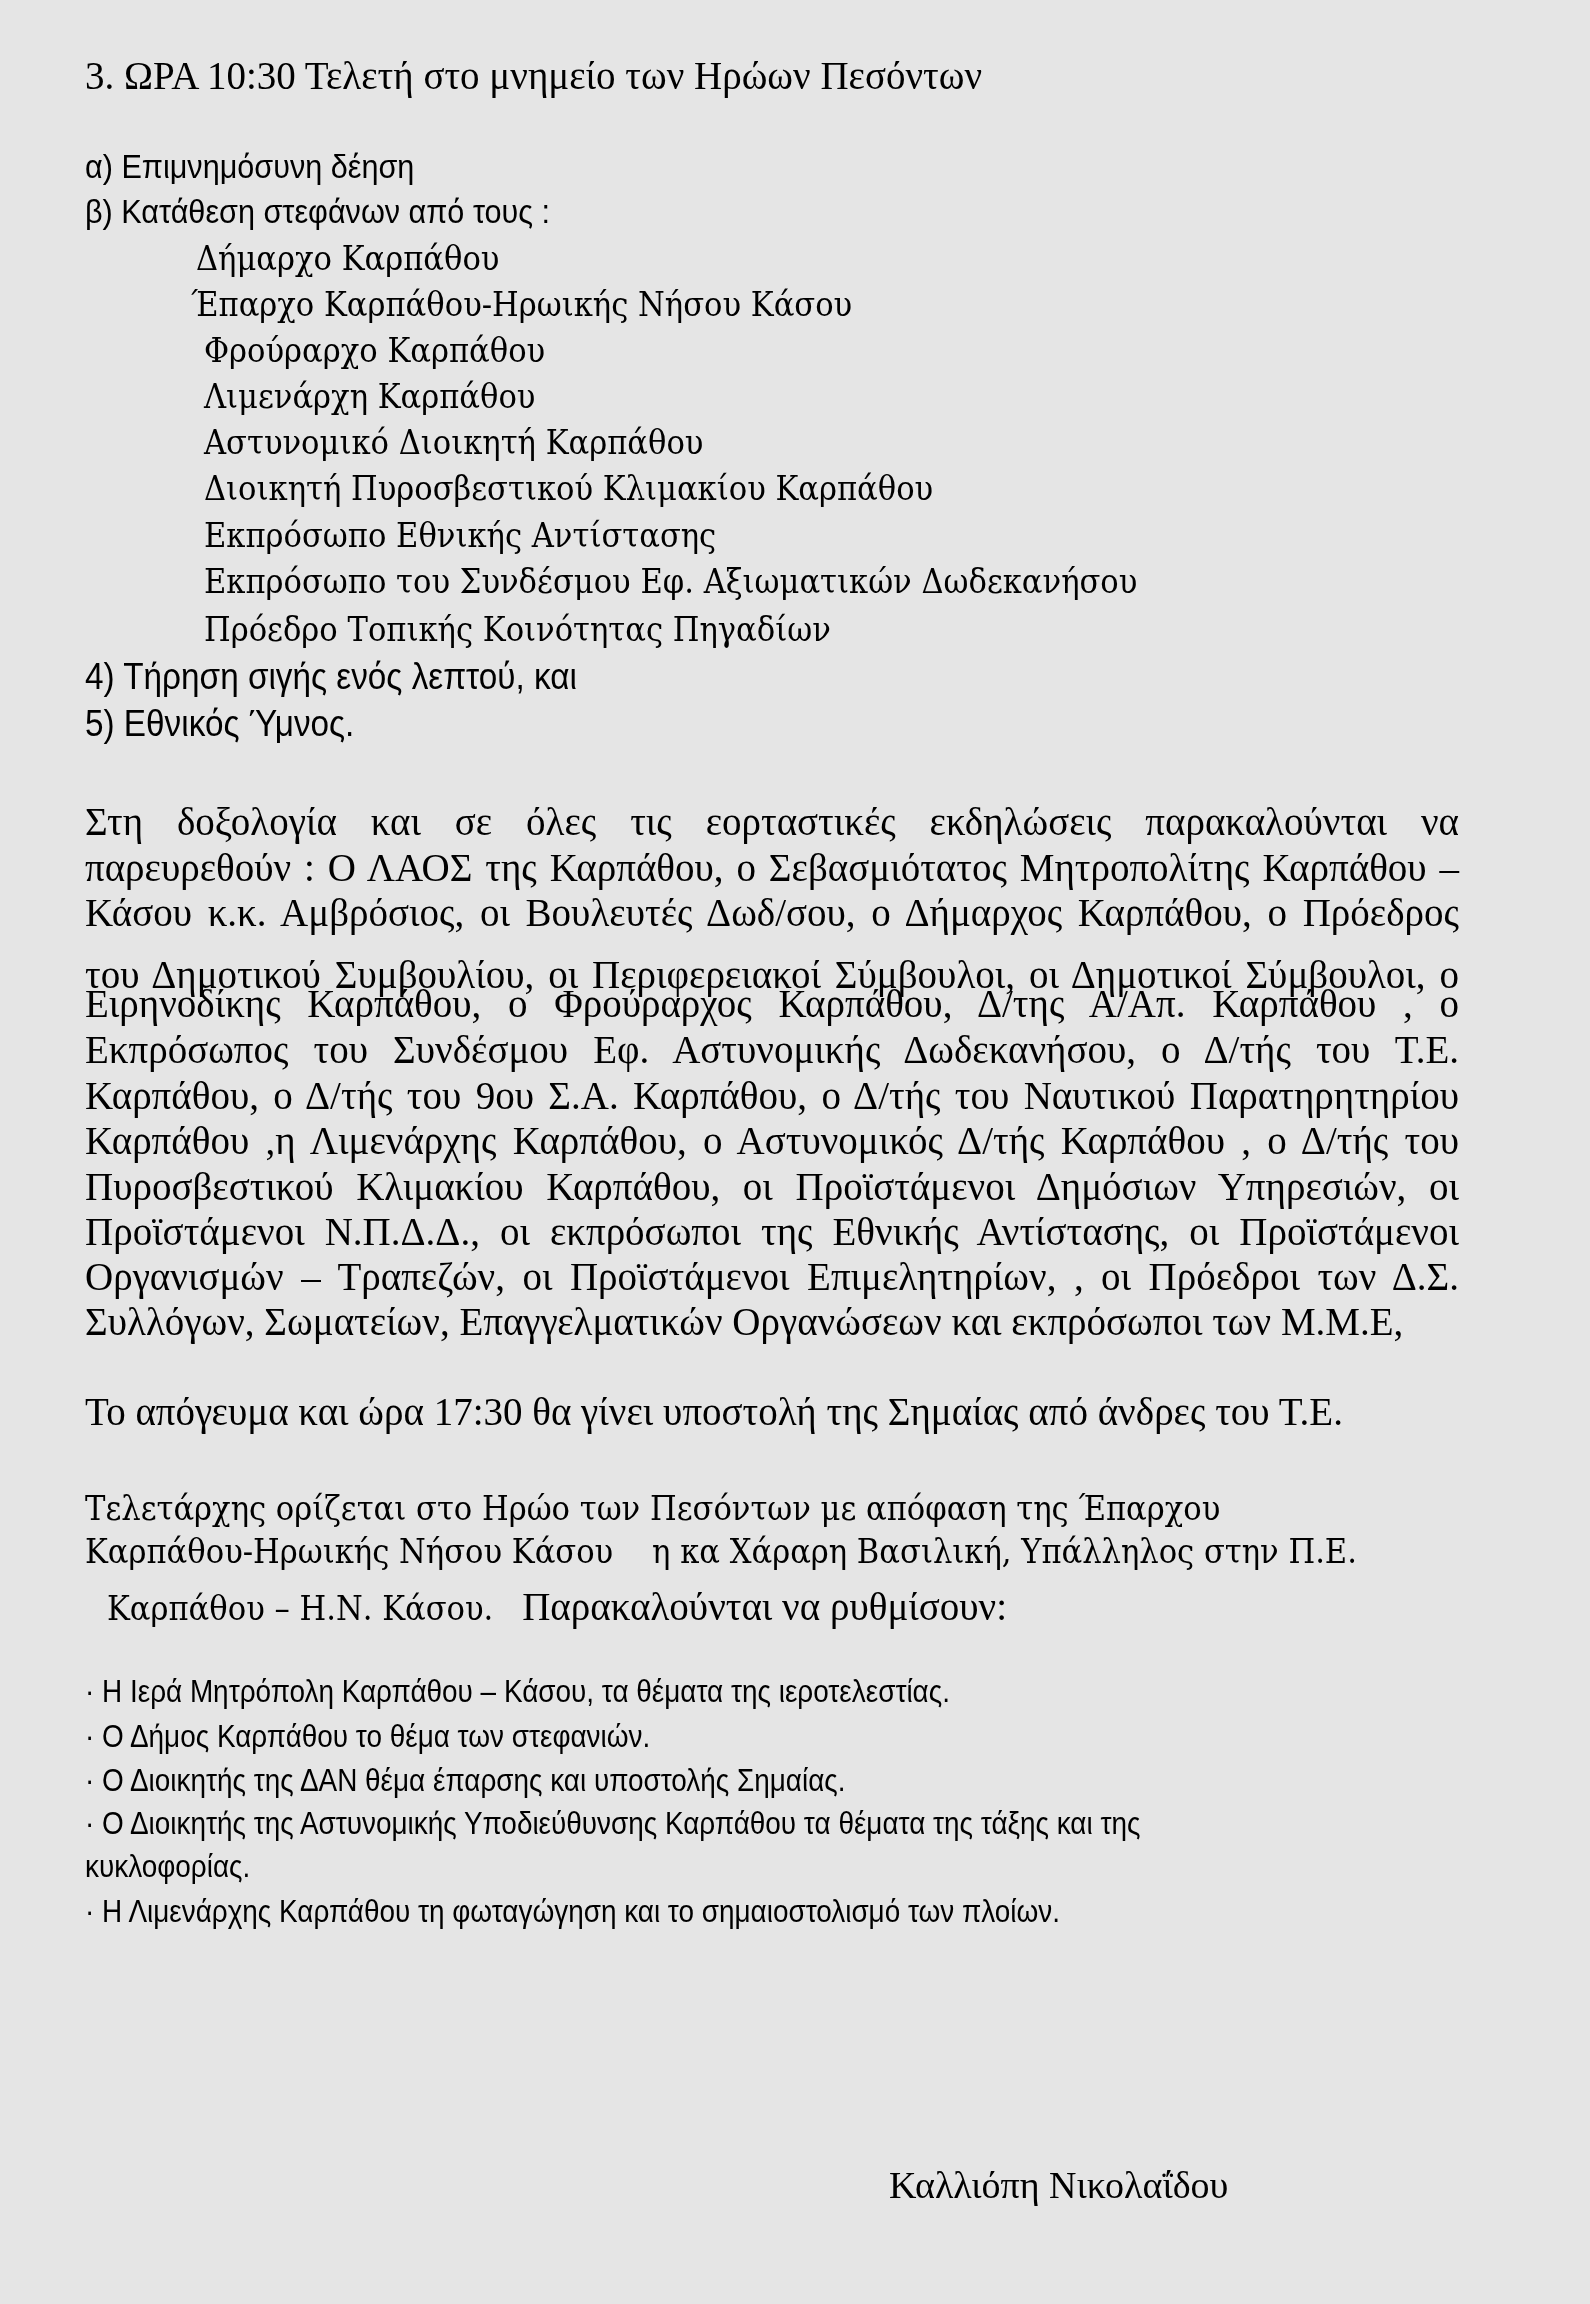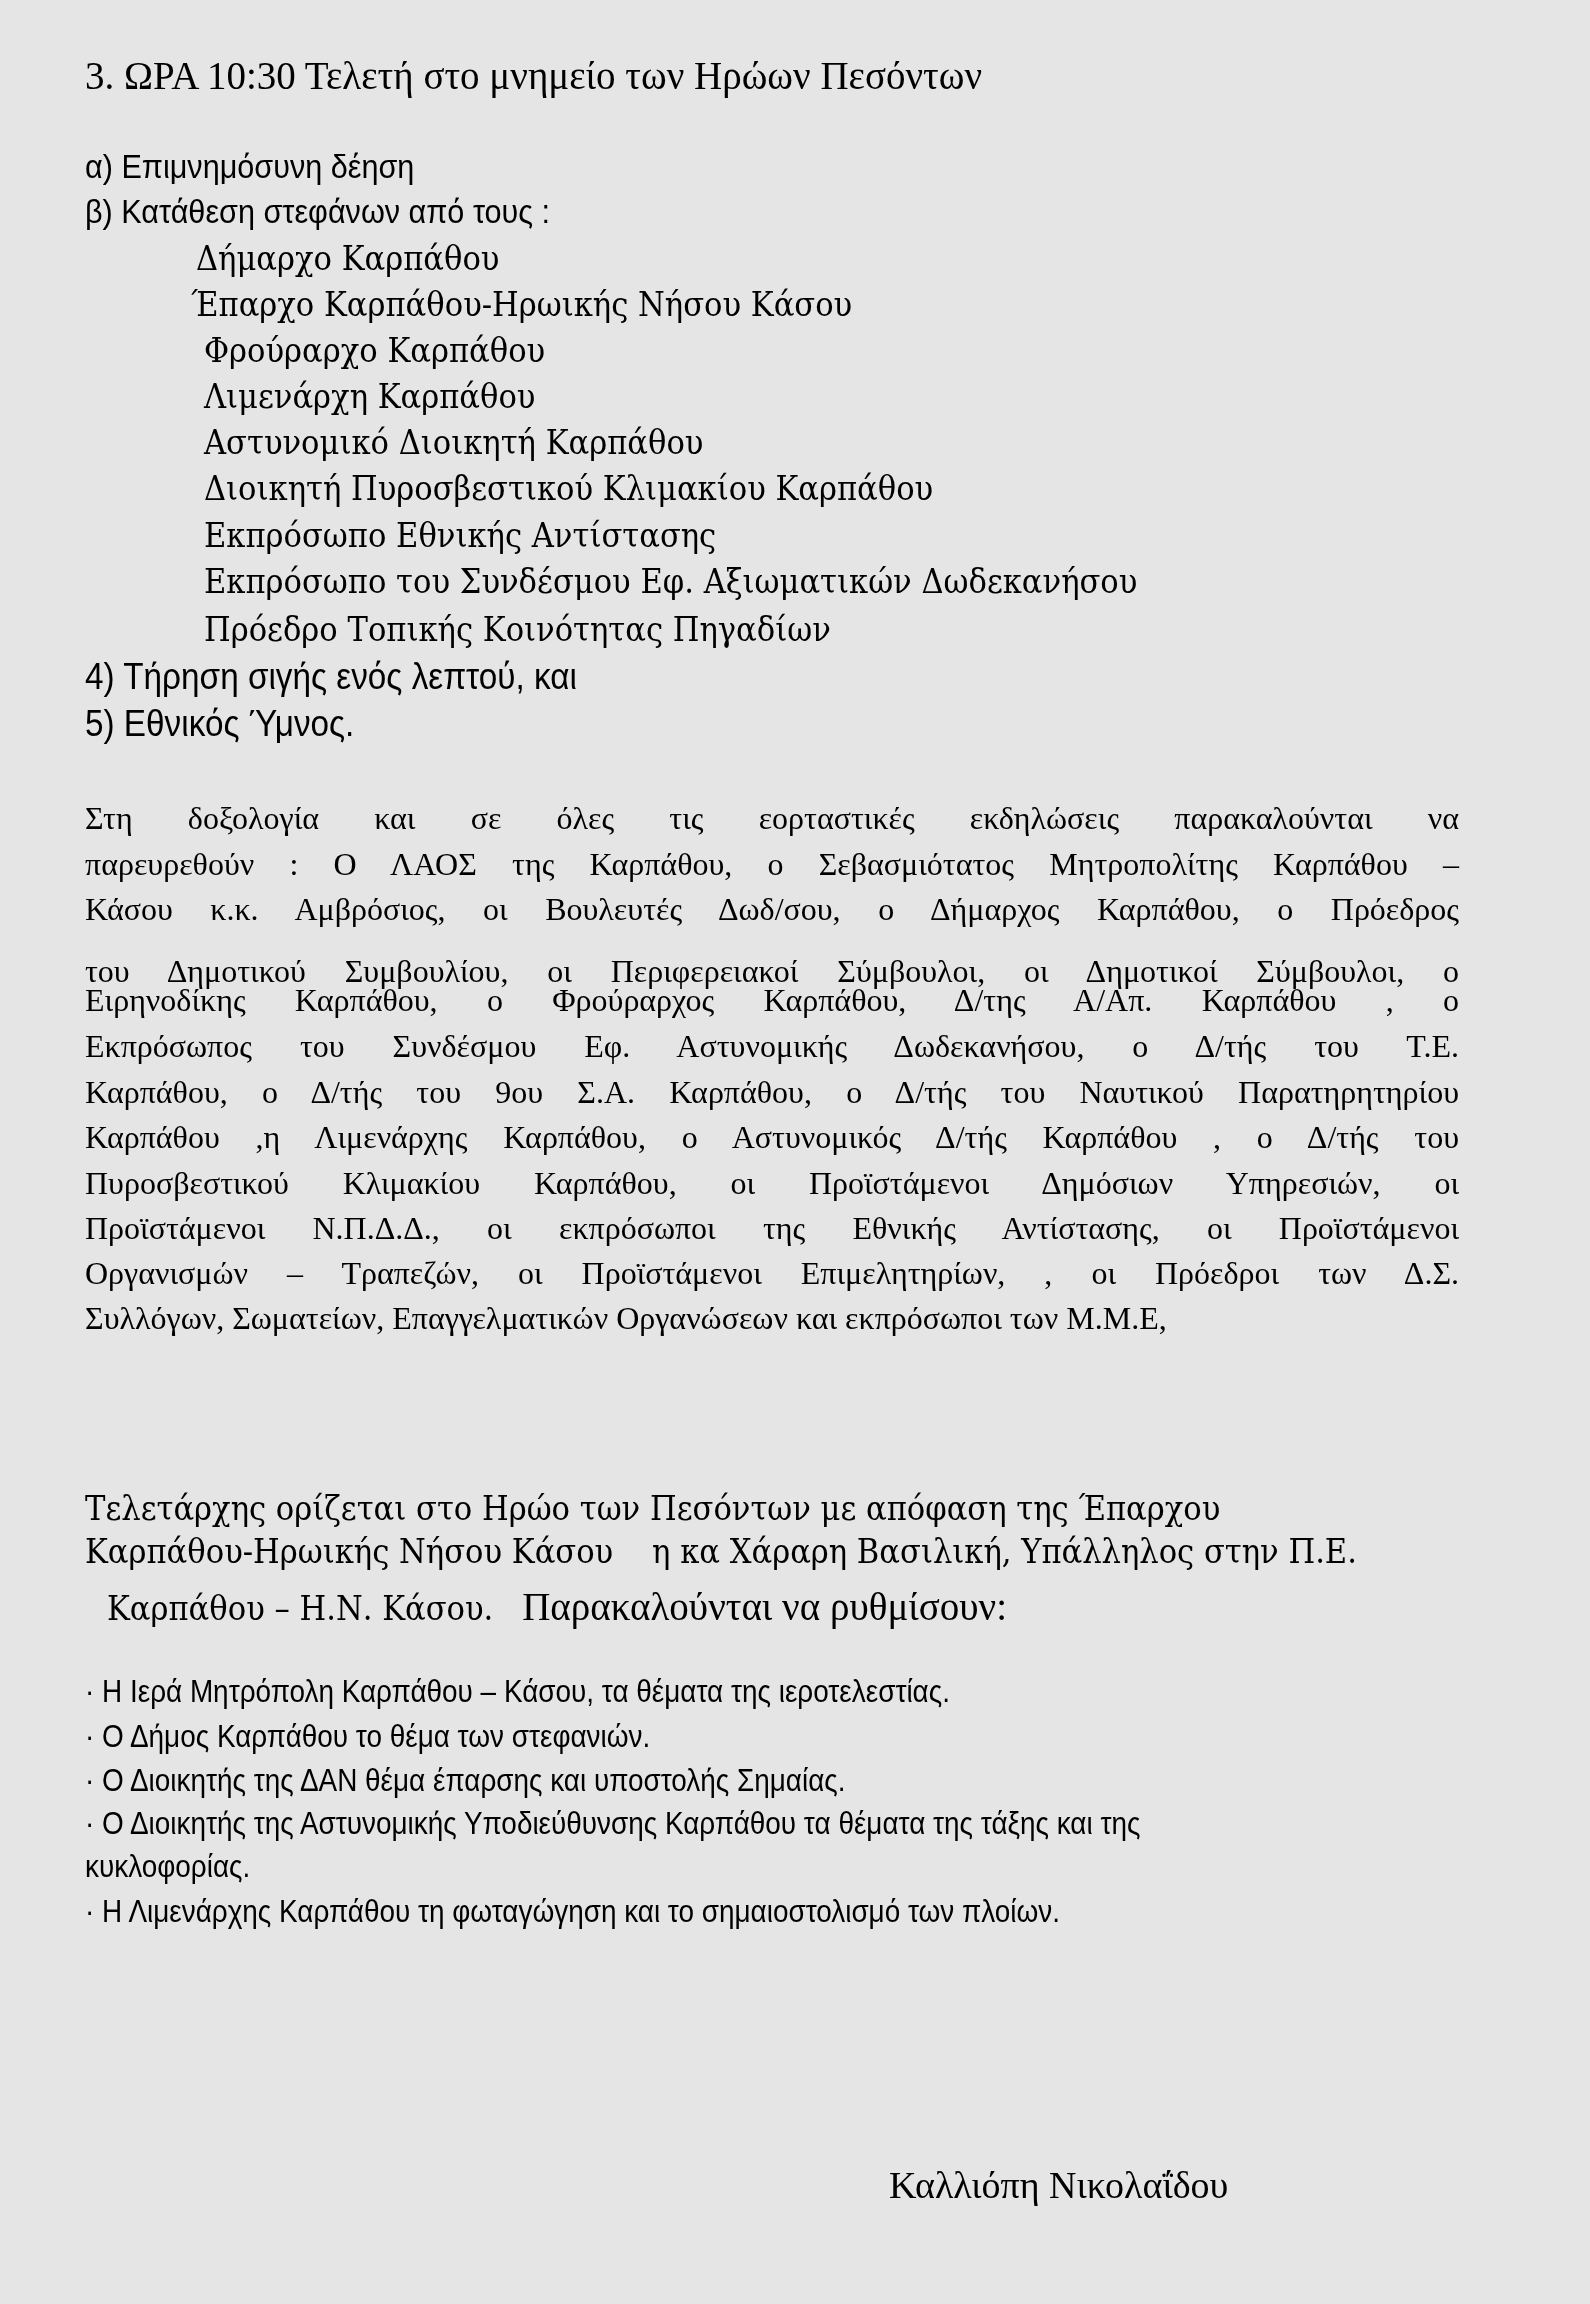--- a/index.html
+++ b/index.html
@@ -7,21 +7,21 @@
     .page { position: absolute; left: 0; top: 0; width: 1590px; height: 2304px; background: #e5e5e5; }
     .ln { position: absolute; white-space: nowrap; line-height: 1; }
     
     .tms { font-family: "Liberation Serif", serif; font-size: 39px; }
     
     .cmb { font-family: "DejaVu Serif", serif; font-size: 34px; transform-origin: 0 0; transform: scaleX(0.9); }
     
     .cal { font-family: "Liberation Sans", sans-serif; font-size: 34px; transform-origin: 0 0; transform: scaleX(0.9); }
     .cal-lg { font-family: "Liberation Sans", sans-serif; font-size: 37px; transform-origin: 0 0; transform: scaleX(0.9); }
     .bul { font-family: "Liberation Sans", sans-serif; font-size: 31px; transform-origin: 0 0; transform: scaleX(0.9); }
-    .just { position: absolute; left: 85px; width: 1374px; font-family: "Liberation Serif", serif; font-size: 32px; text-align: justify; text-align-last: justify; white-space: nowrap; line-height: 1; }
+    .just { position: absolute; left: 85px; width: 1374px; font-family: "Liberation Serif", serif; font-size: 39px; text-align: justify; text-align-last: justify; white-space: nowrap; line-height: 1; }
     .just.last { text-align-last: left; }
     .mix-serif { font-family: "DejaVu Serif", serif; font-size: 34px; }
     .mix-times { font-family: "Liberation Serif", serif; font-size: 39px; }
   </style>
 </head>
 <body>
 
 <div class="page">
 
   <div class="ln tms" style="left:85px; top:56px;">3. ΩΡΑ 10:30 Τελετή στο μνημείο των Ηρώων Πεσόντων</div>
@@ -52,20 +52,21 @@
     <div class="just" style="top:984px;">Ειρηνοδίκης Καρπάθου, ο Φρούραρχος Καρπάθου, Δ/της Α/Απ. Καρπάθου , ο</div>
     <div class="just" style="top:1030px;">Εκπρόσωπος του Συνδέσμου Εφ. Αστυνομικής Δωδεκανήσου, ο Δ/τής του Τ.Ε.</div>
     <div class="just" style="top:1076px;">Καρπάθου, ο Δ/τής του 9ου Σ.Α. Καρπάθου, ο Δ/τής του Ναυτικού Παρατηρητηρίου</div>
     <div class="just" style="top:1121px;">Καρπάθου ,η Λιμενάρχης Καρπάθου, ο Αστυνομικός Δ/τής Καρπάθου , ο Δ/τής του</div>
     <div class="just" style="top:1167px;">Πυροσβεστικού Κλιμακίου Καρπάθου, οι Προϊστάμενοι Δημόσιων Υπηρεσιών, οι</div>
     <div class="just" style="top:1212px;">Προϊστάμενοι Ν.Π.Δ.Δ., οι εκπρόσωποι της Εθνικής Αντίστασης, οι Προϊστάμενοι</div>
     <div class="just" style="top:1257px;">Οργανισμών – Τραπεζών, οι Προϊστάμενοι Επιμελητηρίων, , οι Πρόεδροι των Δ.Σ.</div>
     <div class="just last" style="top:1302px; width:auto;">Συλλόγων, Σωματείων, Επαγγελματικών Οργανώσεων και εκπρόσωποι των Μ.Μ.Ε,</div>
   </div>
 
+  <div class="ln tms" style="left:85px; top:1392px;">Το απόγευμα και ώρα 17:30 θα γίνει υποστολή της Σημαίας από άνδρες του Τ.Ε.</div>
 
   <div>
     <div class="ln cmb" style="left:85px; top:1491px;">Τελετάρχης ορίζεται στο Ηρώο των Πεσόντων  με απόφαση της Έπαρχου</div>
     <div class="ln cmb" style="left:85px; top:1534px; white-space:pre;">Καρπάθου-Ηρωικής Νήσου Κάσου    η κα Χάραρη Βασιλική, Υπάλληλος στην Π.Ε.</div>
     <div class="ln" style="left:85px; top:1573px; white-space:pre;">
       <span class="mix-serif" style="display:inline-block; transform:scaleX(0.9); transform-origin:0 0; margin-right:-23.4px;">Καρπάθου – Η.Ν. Κάσου.</span><span class="mix-times"> Παρακαλούνται να ρυθμίσουν:</span>
     </div>
   </div>
 
   <div>

